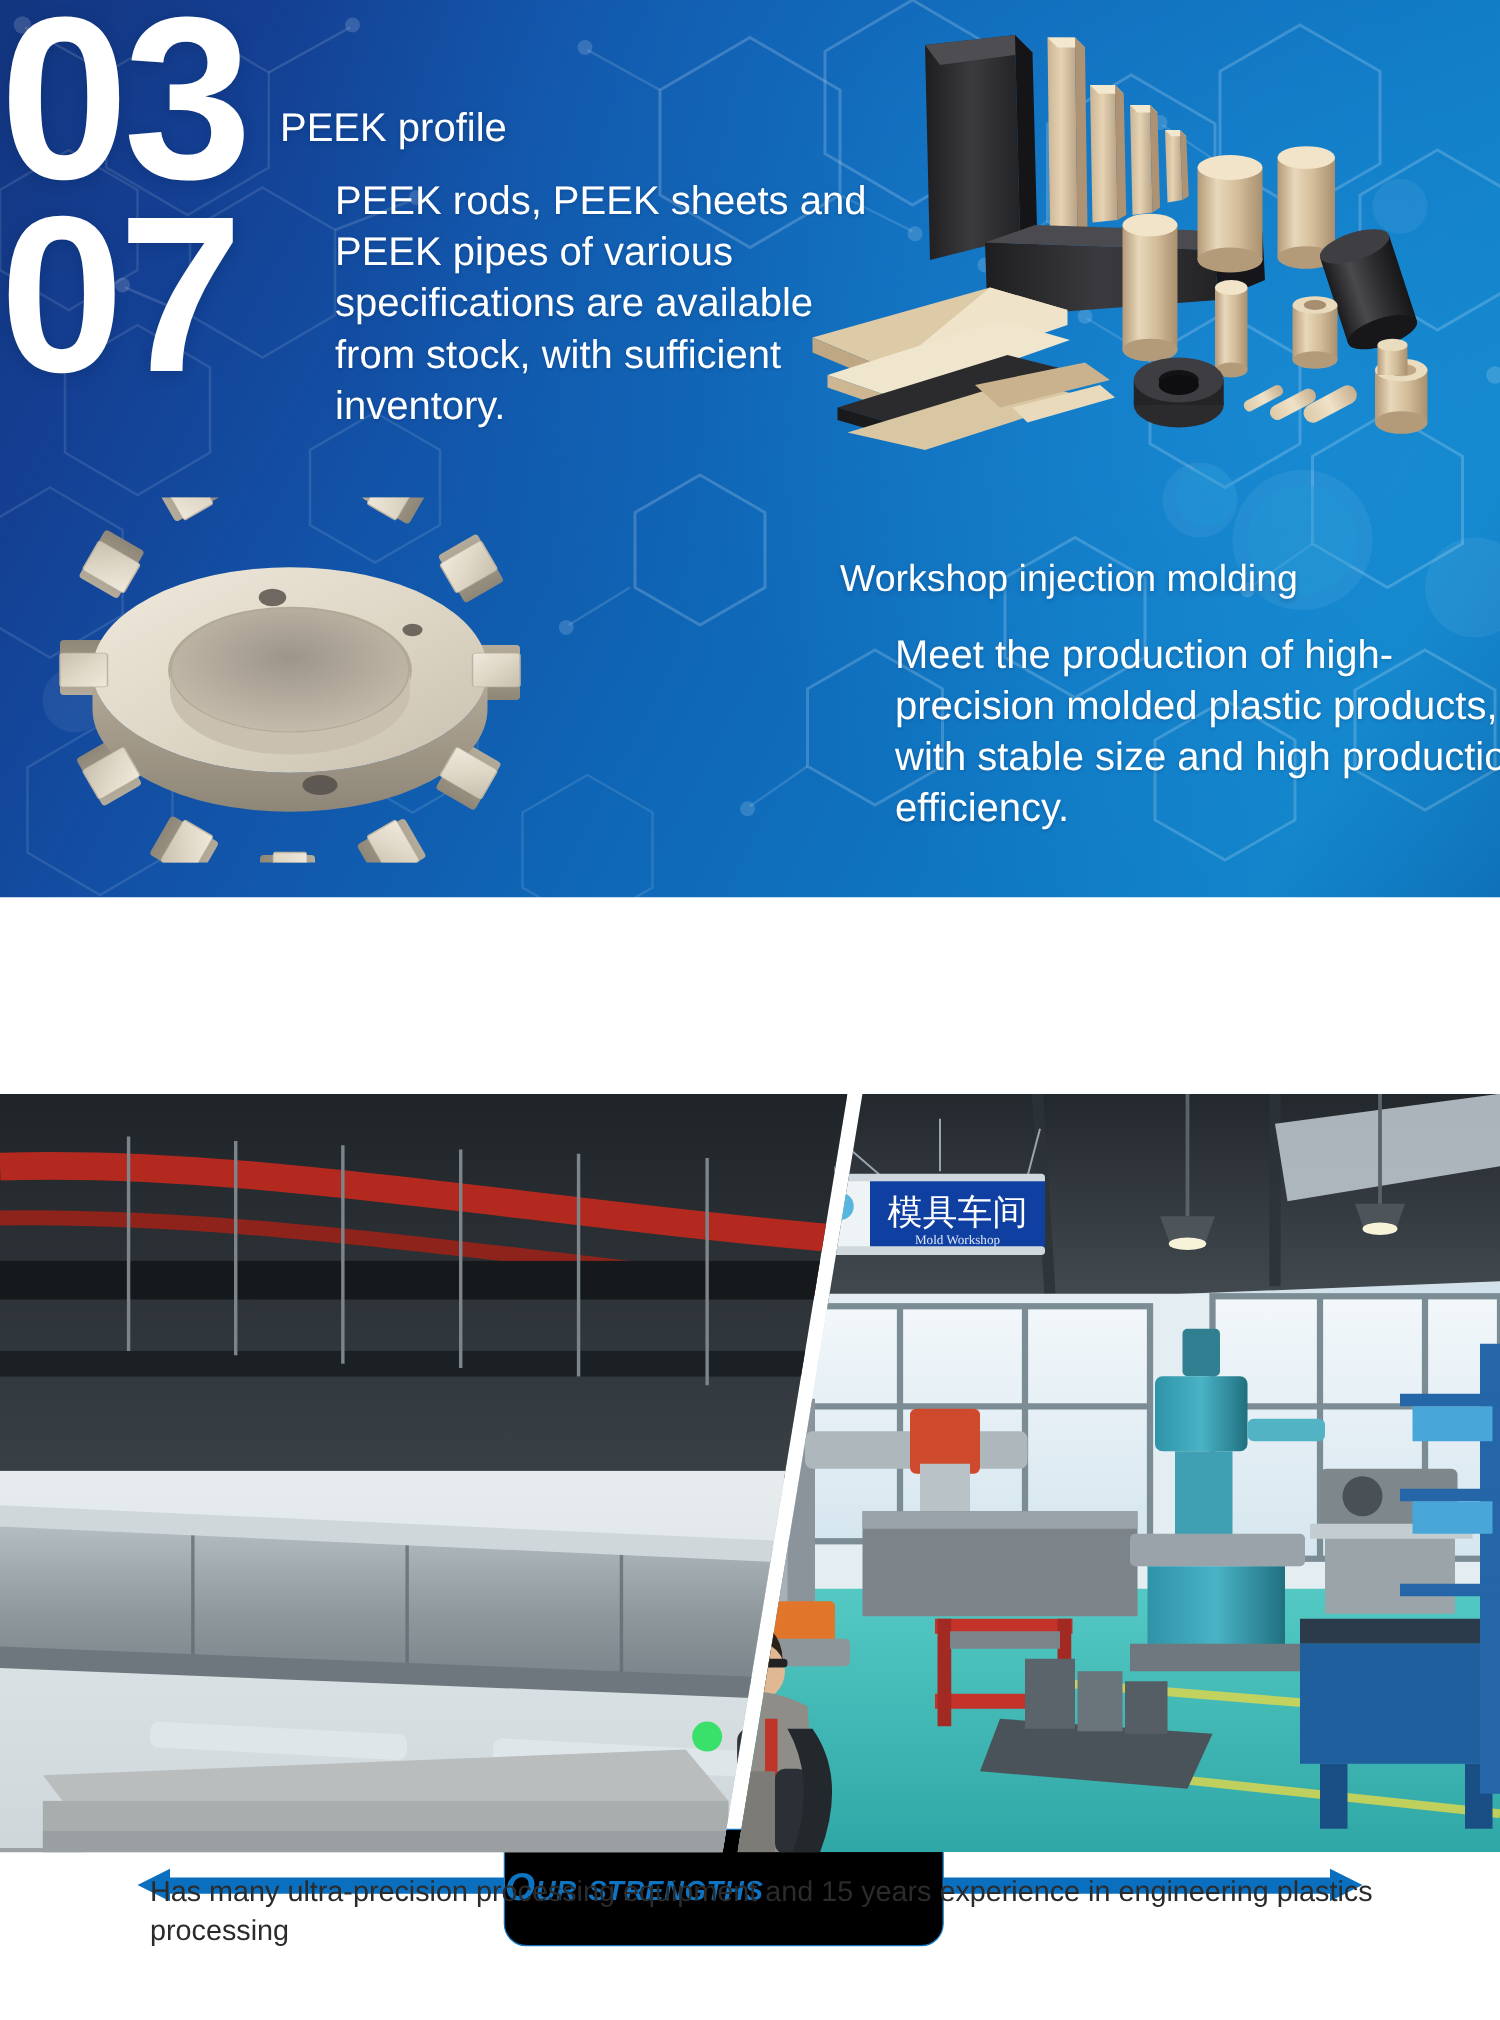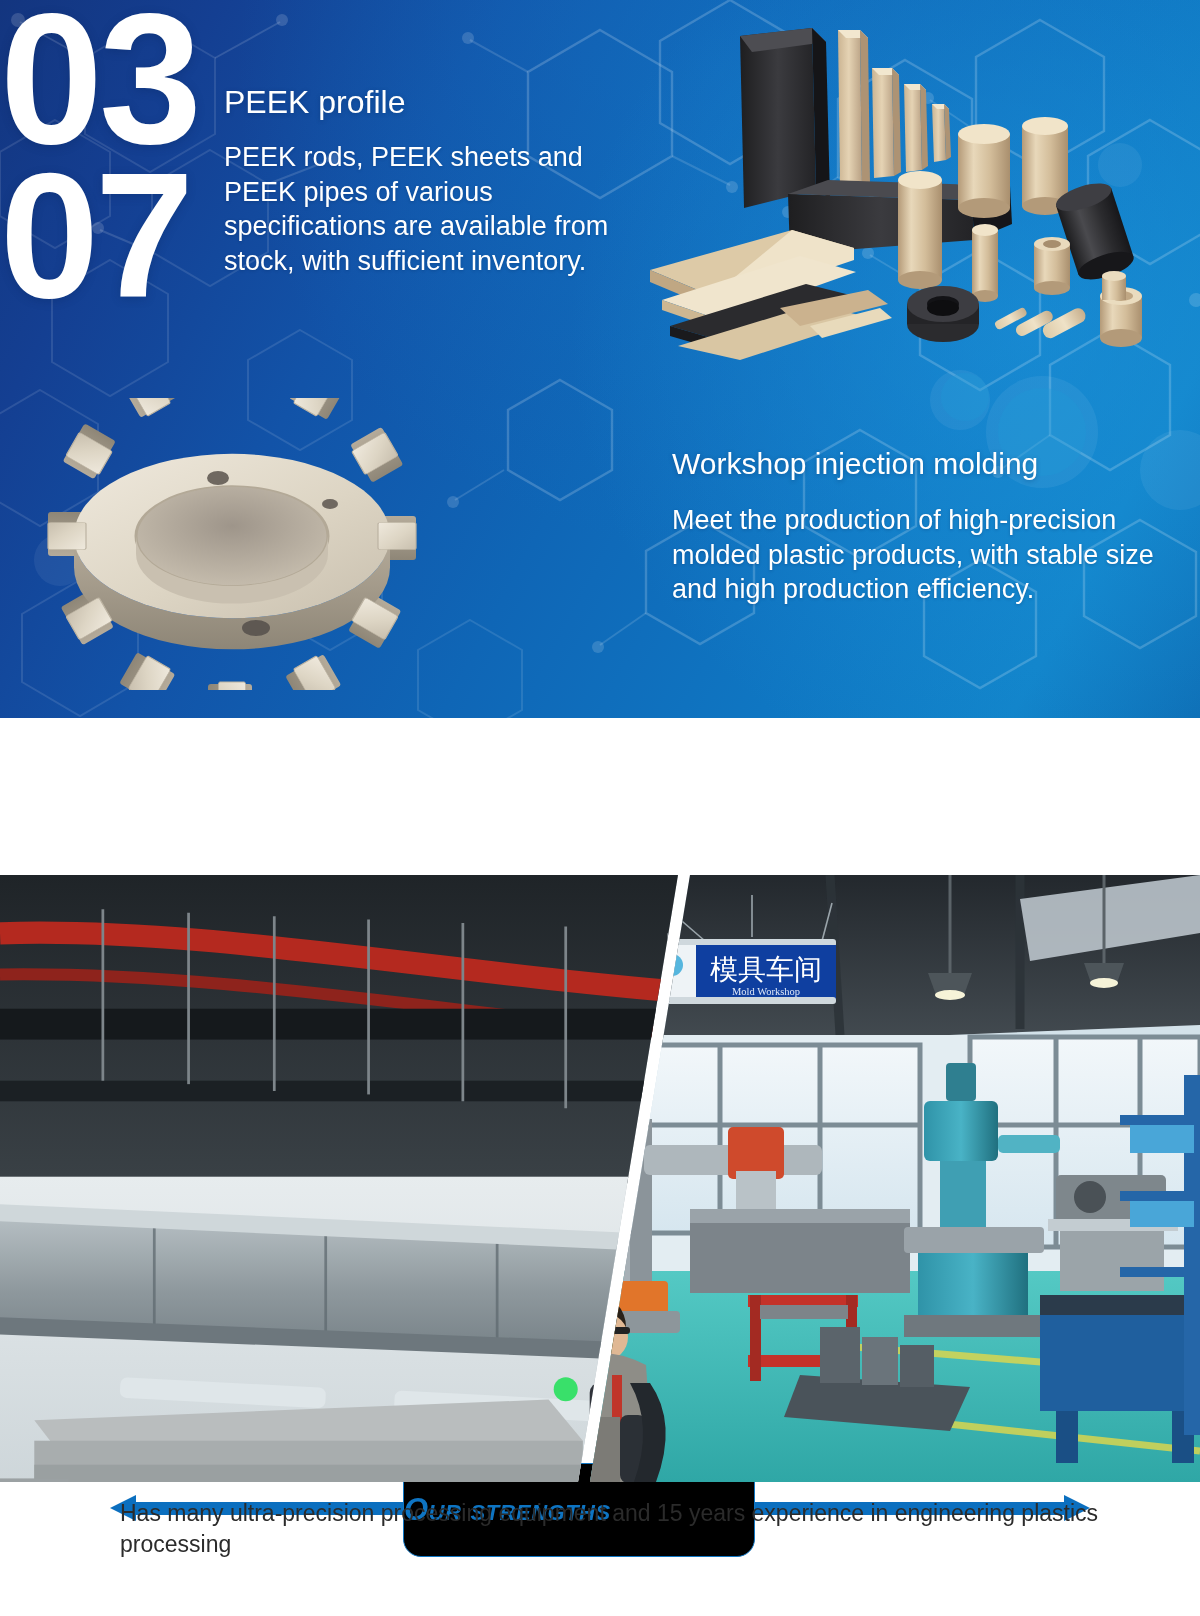--- a/index.html
+++ b/index.html
@@ -30,22 +30,23 @@
   .bignum.n04{ left:460px; top:432px; font-size:178px; }
 
   .h-title{
     position:absolute; color:#fff; font-weight:normal;
     text-shadow:0 1px 4px rgba(0,40,90,.35);
   }
   .t03{ left:224px; top:84px; font-size:32px; }
   .t04{ left:672px; top:447px; font-size:30px; }
 
   .h-body{
-    position:absolute; color:#ffffff; font-size:27px; line-height:1.28;
+    position:absolute; color:#ffffff; font-size:32px; line-height:1.28;
     text-shadow:0 1px 3px rgba(0,40,90,.3);
+    margin-left:44px;
   }
   .b03{ left:224px; top:140px; width:430px; }
   .b04{ left:672px; top:503px; width:520px; }
 
   
   .peek-photo{ position:absolute; left:640px; top:8px; width:552px; height:355px; }
 
   
   .gear-photo{ position:absolute; left:22px; top:398px; width:420px; height:292px; }
 

